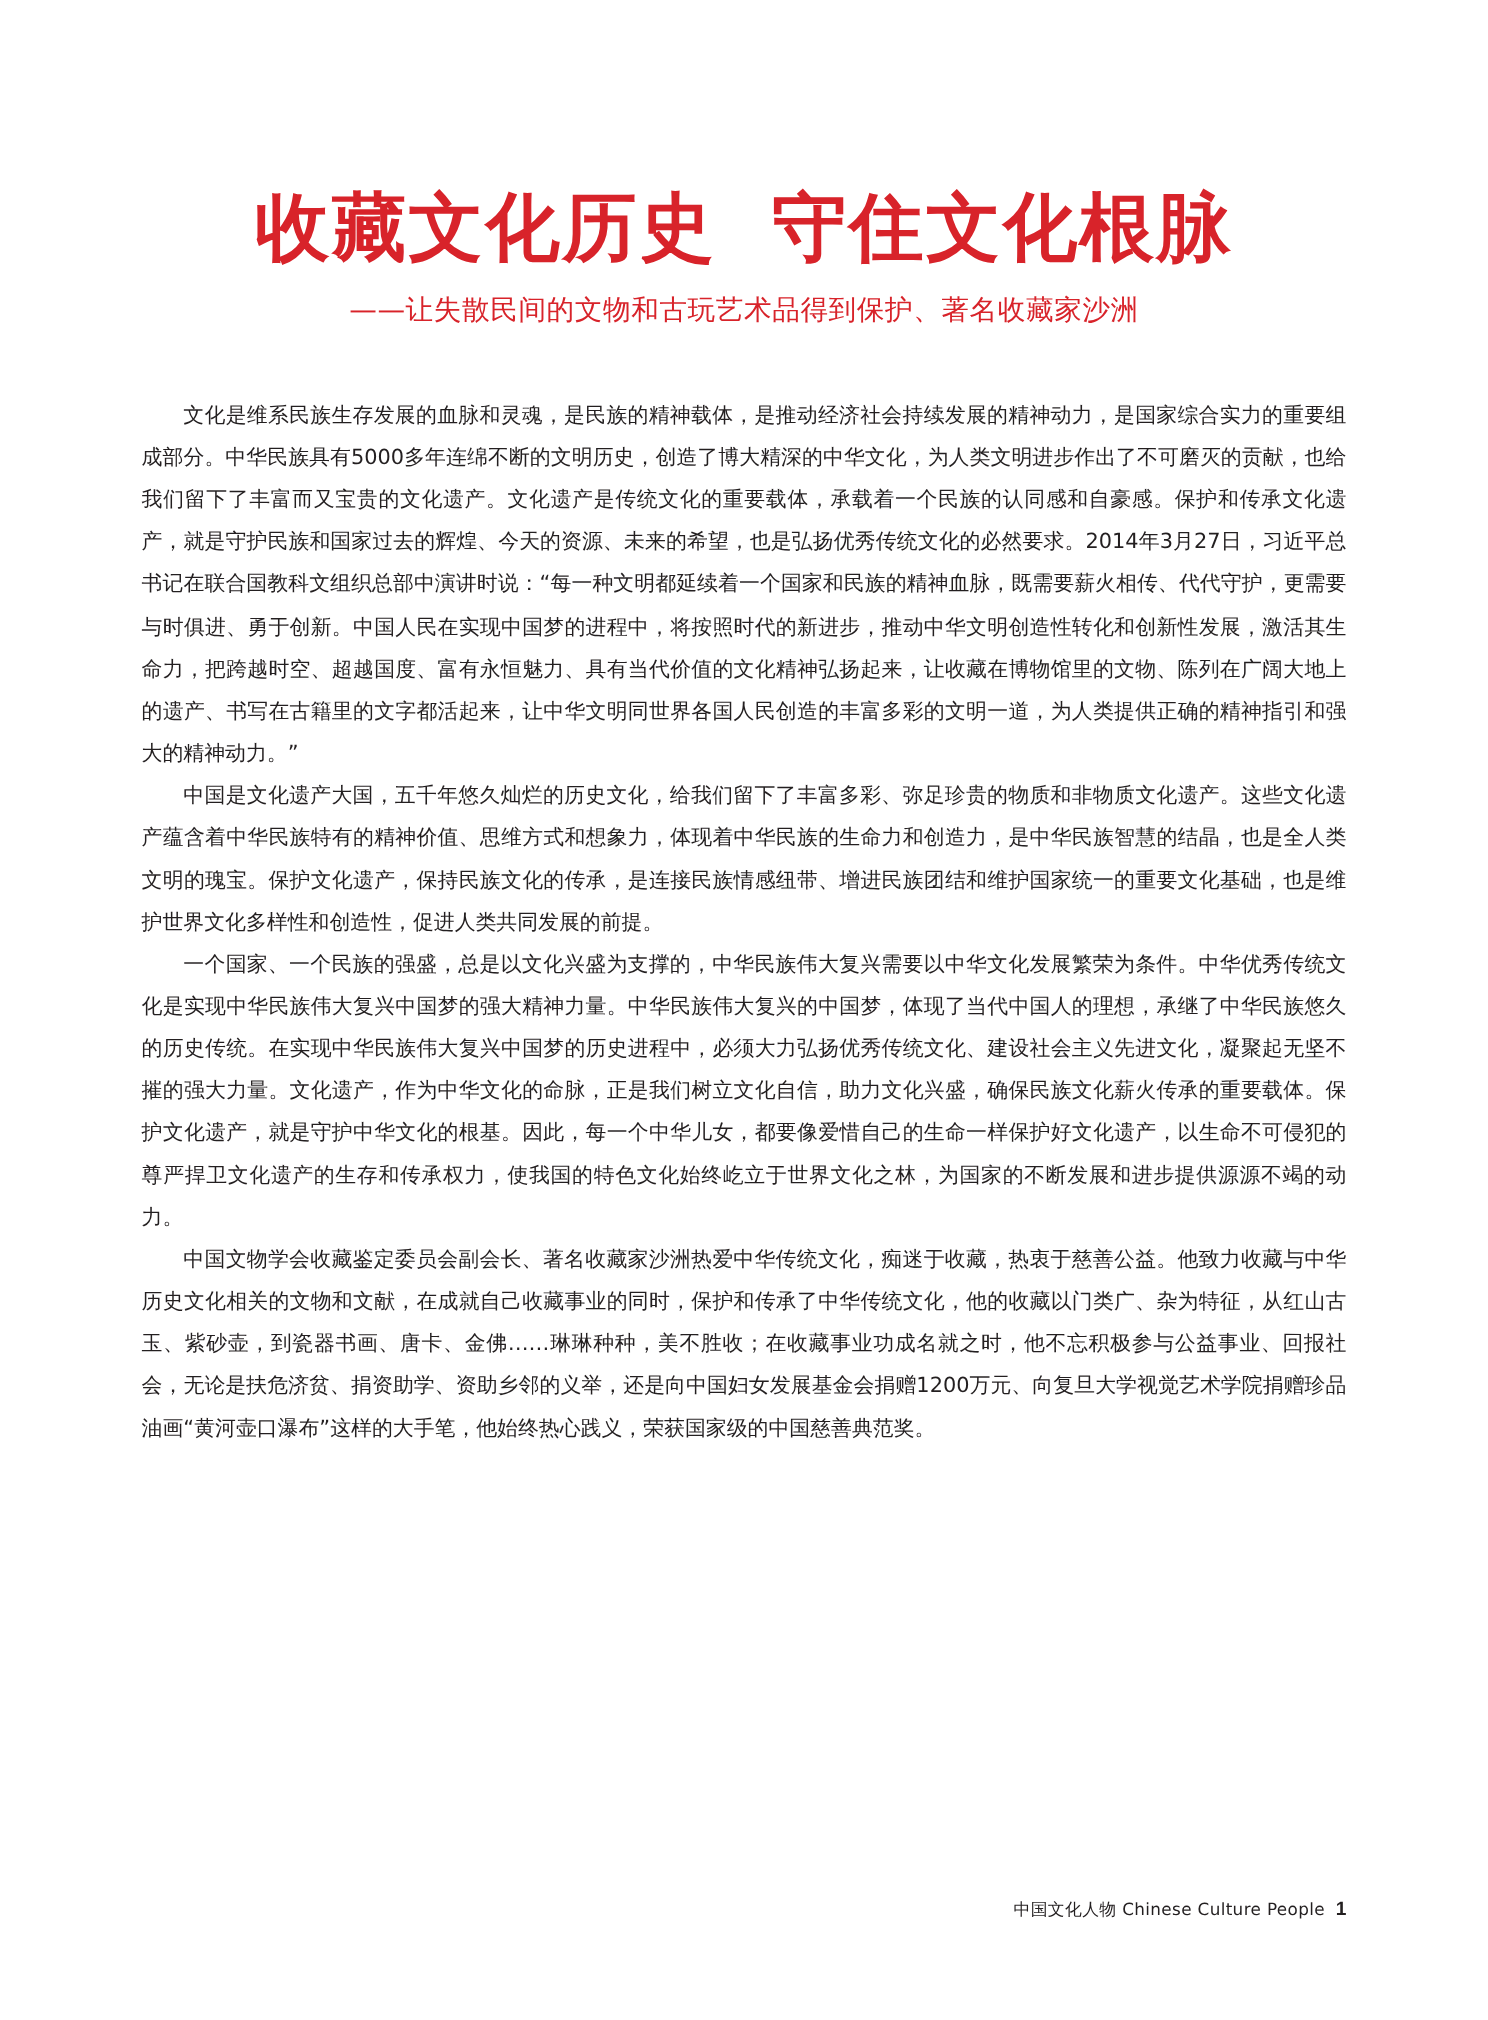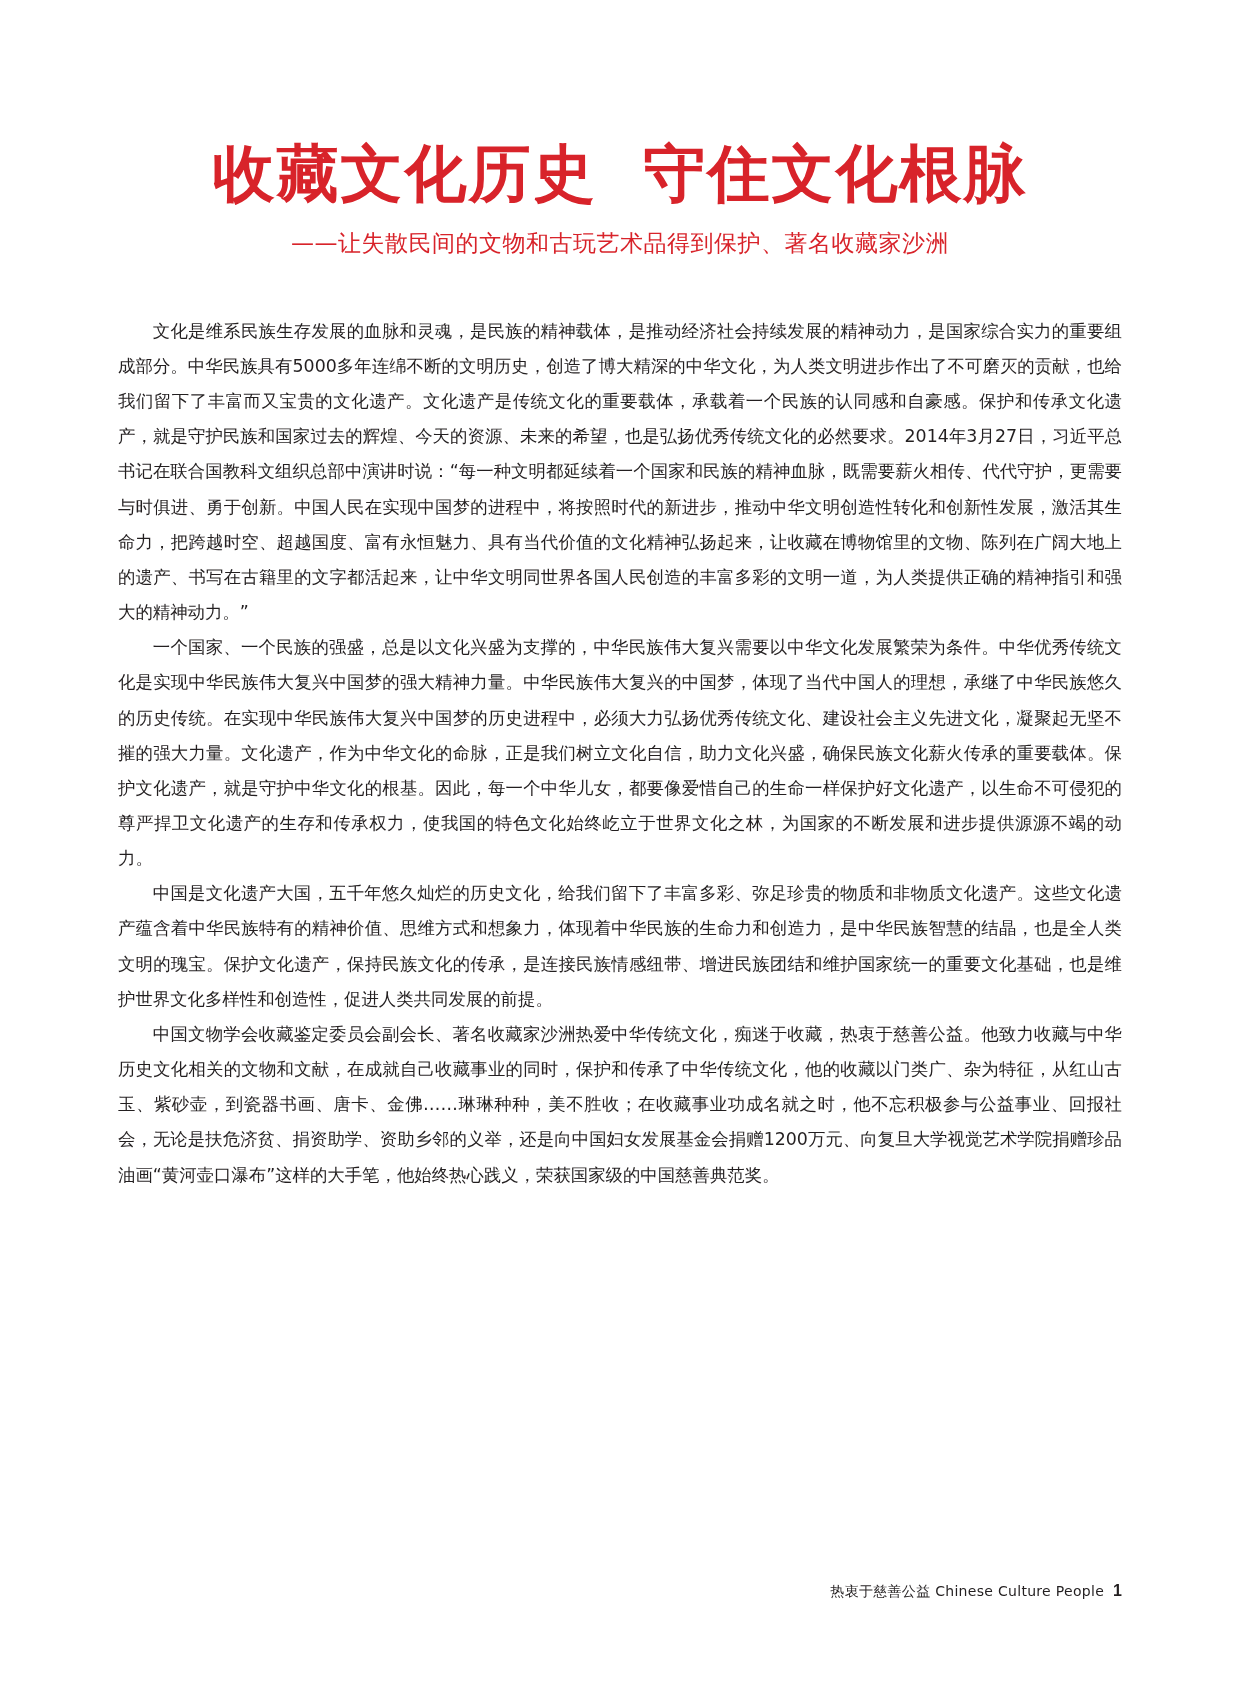--- a/index.html
+++ b/index.html
@@ -25,21 +25,21 @@
     padding-top: 140px;
     text-align: center;
   }
   .main-title {
     font-family: "DejaVu Sans", "Liberation Sans", sans-serif;
     font-size: 62px;
     font-weight: bold;
     color: #d8232a;
     letter-spacing: 2px;
     line-height: 1.1;
-    margin: 0;
+    margin: 16px;
     white-space: pre;
   }
   .subtitle {
     font-family: "DejaVu Sans", "Liberation Sans", sans-serif;
     font-size: 23px;
     color: #d8232a;
     margin: 22px 0 0 0;
     letter-spacing: 0.5px;
     line-height: 1.2;
   }
@@ -85,22 +85,22 @@
 
 <div class="page">
 
   <div class="title-block">
     <h1 class="main-title">收藏文化历史  守住文化根脉</h1>
     <p class="subtitle">——让失散民间的文物和古玩艺术品得到保护、著名收藏家沙洲</p>
   </div>
 
   <div class="body-area">
     <p class="para">文化是维系民族生存发展的血脉和灵魂，是民族的精神载体，是推动经济社会持续发展的精神动力，是国家综合实力的重要组成部分。中华民族具有5000多年连绵不断的文明历史，创造了博大精深的中华文化，为人类文明进步作出了不可磨灭的贡献，也给我们留下了丰富而又宝贵的文化遗产。文化遗产是传统文化的重要载体，承载着一个民族的认同感和自豪感。保护和传承文化遗产，就是守护民族和国家过去的辉煌、今天的资源、未来的希望，也是弘扬优秀传统文化的必然要求。2014年3月27日，习近平总书记在联合国教科文组织总部中演讲时说：“每一种文明都延续着一个国家和民族的精神血脉，既需要薪火相传、代代守护，更需要与时俱进、勇于创新。中国人民在实现中国梦的进程中，将按照时代的新进步，推动中华文明创造性转化和创新性发展，激活其生命力，把跨越时空、超越国度、富有永恒魅力、具有当代价值的文化精神弘扬起来，让收藏在博物馆里的文物、陈列在广阔大地上的遗产、书写在古籍里的文字都活起来，让中华文明同世界各国人民创造的丰富多彩的文明一道，为人类提供正确的精神指引和强大的精神动力。”</p>
+    <p class="para">中国是文化遗产大国，五千年悠久灿烂的历史文化，给我们留下了丰富多彩、弥足珍贵的物质和非物质文化遗产。这些文化遗产蕴含着中华民族特有的精神价值、思维方式和想象力，体现着中华民族的生命力和创造力，是中华民族智慧的结晶，也是全人类文明的瑰宝。保护文化遗产，保持民族文化的传承，是连接民族情感纽带、增进民族团结和维护国家统一的重要文化基础，也是维护世界文化多样性和创造性，促进人类共同发展的前提。</p>
     <p class="para">一个国家、一个民族的强盛，总是以文化兴盛为支撑的，中华民族伟大复兴需要以中华文化发展繁荣为条件。中华优秀传统文化是实现中华民族伟大复兴中国梦的强大精神力量。中华民族伟大复兴的中国梦，体现了当代中国人的理想，承继了中华民族悠久的历史传统。在实现中华民族伟大复兴中国梦的历史进程中，必须大力弘扬优秀传统文化、建设社会主义先进文化，凝聚起无坚不摧的强大力量。文化遗产，作为中华文化的命脉，正是我们树立文化自信，助力文化兴盛，确保民族文化薪火传承的重要载体。保护文化遗产，就是守护中华文化的根基。因此，每一个中华儿女，都要像爱惜自己的生命一样保护好文化遗产，以生命不可侵犯的尊严捍卫文化遗产的生存和传承权力，使我国的特色文化始终屹立于世界文化之林，为国家的不断发展和进步提供源源不竭的动力。</p>
-    <p class="para">中国是文化遗产大国，五千年悠久灿烂的历史文化，给我们留下了丰富多彩、弥足珍贵的物质和非物质文化遗产。这些文化遗产蕴含着中华民族特有的精神价值、思维方式和想象力，体现着中华民族的生命力和创造力，是中华民族智慧的结晶，也是全人类文明的瑰宝。保护文化遗产，保持民族文化的传承，是连接民族情感纽带、增进民族团结和维护国家统一的重要文化基础，也是维护世界文化多样性和创造性，促进人类共同发展的前提。</p>
     <p class="para">中国文物学会收藏鉴定委员会副会长、著名收藏家沙洲热爱中华传统文化，痴迷于收藏，热衷于慈善公益。他致力收藏与中华历史文化相关的文物和文献，在成就自己收藏事业的同时，保护和传承了中华传统文化，他的收藏以门类广、杂为特征，从红山古玉、紫砂壶，到瓷器书画、唐卡、金佛……琳琳种种，美不胜收；在收藏事业功成名就之时，他不忘积极参与公益事业、回报社会，无论是扶危济贫、捐资助学、资助乡邻的义举，还是向中国妇女发展基金会捐赠1200万元、向复旦大学视觉艺术学院捐赠珍品油画“黄河壶口瀑布”这样的大手笔，他始终热心践义，荣获国家级的中国慈善典范奖。</p>
   </div>
 
   <div class="footer">
-    <span class="footer-text">热衷于慈善公益 Chinese Culture People</span><span class="footer-page">1</span>
+    <span class="footer-text">中国文化人物 Chinese Culture People</span><span class="footer-page">1</span>
   </div>
 
 </div>
 
 </body></html>

